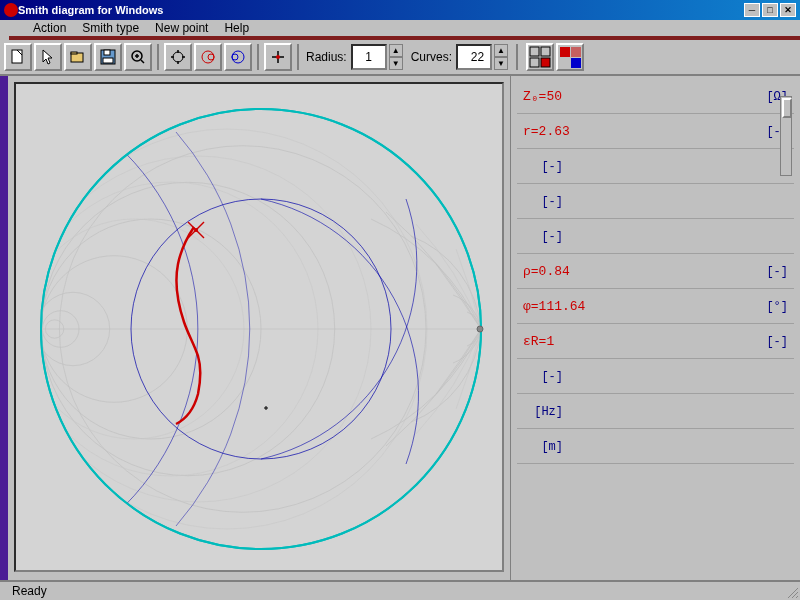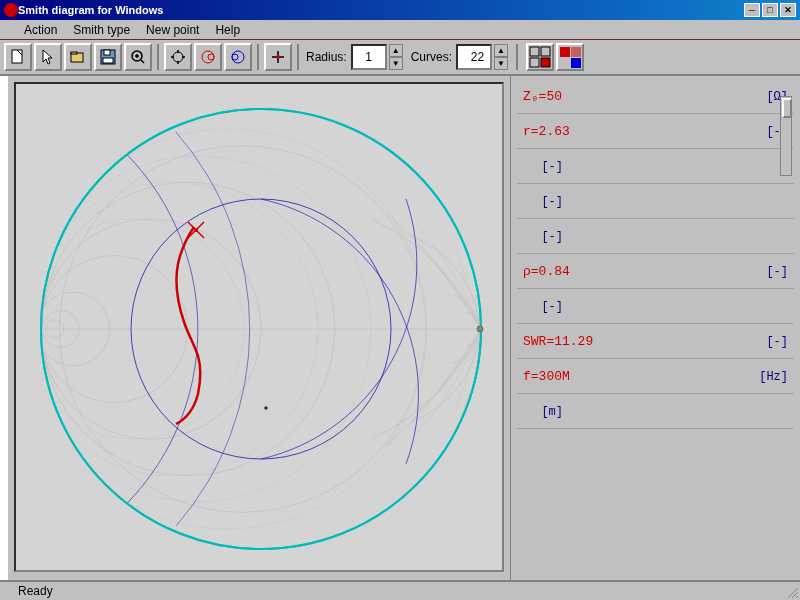--- a/index.html
+++ b/index.html
@@ -33,22 +33,23 @@
       display: flex; align-items: center; justify-content: center;
       cursor: pointer; color: black;
     }
     
     #menu-bar {
       background: #c0c0c0;
       height: 20px;
       display: flex;
       align-items: center;
       padding: 0 16px;
-      border-bottom: 1px solid #7f1d1d;
+      border-bottom: 4px solid #7f1d1d;
       font-size: 12px;
+      margin-left: 9px;
     }
     .menu-item {
       padding: 2px 8px;
       cursor: pointer;
     }
     
     #toolbar {
       background: #c0c0c0;
       height: 36px;
       display: flex;
@@ -80,21 +81,21 @@
       border: 2px inset #808080;
       background: white;
       text-align: center;
       font-size: 12px;
       padding: 0 2px;
     }
     
     #main-area {
       display: flex;
       height: calc(600px - 20px - 20px - 36px - 20px);
-      background: #ffffff;
+      background: #4c1d95;
       padding-left: 8px;
     }
     
     #chart-panel {
       flex: 1;
       padding: 6px;
       background: #c0c0c0;
     }
     #chart-container {
       width: 490px;
@@ -134,21 +135,21 @@
       width: 40px;
       text-align: right;
     }
     
     #status-bar {
       height: 20px;
       background: #c0c0c0;
       border-top: 2px solid #808080;
       display: flex;
       align-items: center;
-      padding: 0 18px;
+      padding: 0 12px;
       font-size: 12px;
     }
     
     .app-icon { width: 14px; height: 14px; background: #cc0000; border-radius: 50%; display: inline-block; }
   </style>
 </head>
 <body>
 
 <div id="title-bar">
   <div id="title-bar-left">
@@ -366,28 +367,31 @@
       <span class="info-unit">[-]</span>
     </div>
     <div class="info-row">
       <span class="info-unit">[-]</span>
     </div>
     <div class="info-row">
       <span class="info-value">ρ=0.84</span>
       <span class="info-unit">[-]</span>
     </div>
     <div class="info-row">
-      <span class="info-unit">[-]</span>
-    </div>
-    <div class="info-row">
-      <span class="info-value">SWR=11.29</span>
-      <span class="info-unit">[-]</span>
-    </div>
-    <div class="info-row">
-      <span class="info-value">f=300M</span>
+      <span class="info-value">φ=111.64</span>
+      <span class="info-unit">[°]</span>
+    </div>
+    <div class="info-row">
+      <span class="info-value">εR=1</span>
+      <span class="info-unit">[-]</span>
+    </div>
+    <div class="info-row">
+      <span class="info-unit">[-]</span>
+    </div>
+    <div class="info-row">
       <span class="info-unit">[Hz]</span>
     </div>
     <div class="info-row">
       <span class="info-unit">[m]</span>
     </div>
 
     <div style="position:absolute;right:8px;top:96px;width:12px;height:80px;background:#c0c0c0;border:1px solid #808080;">
       <div style="width:10px;height:20px;background:#c0c0c0;border:2px solid;border-color:#fff #808080 #808080 #fff;margin:1px;"></div>
     </div>
   </div>

